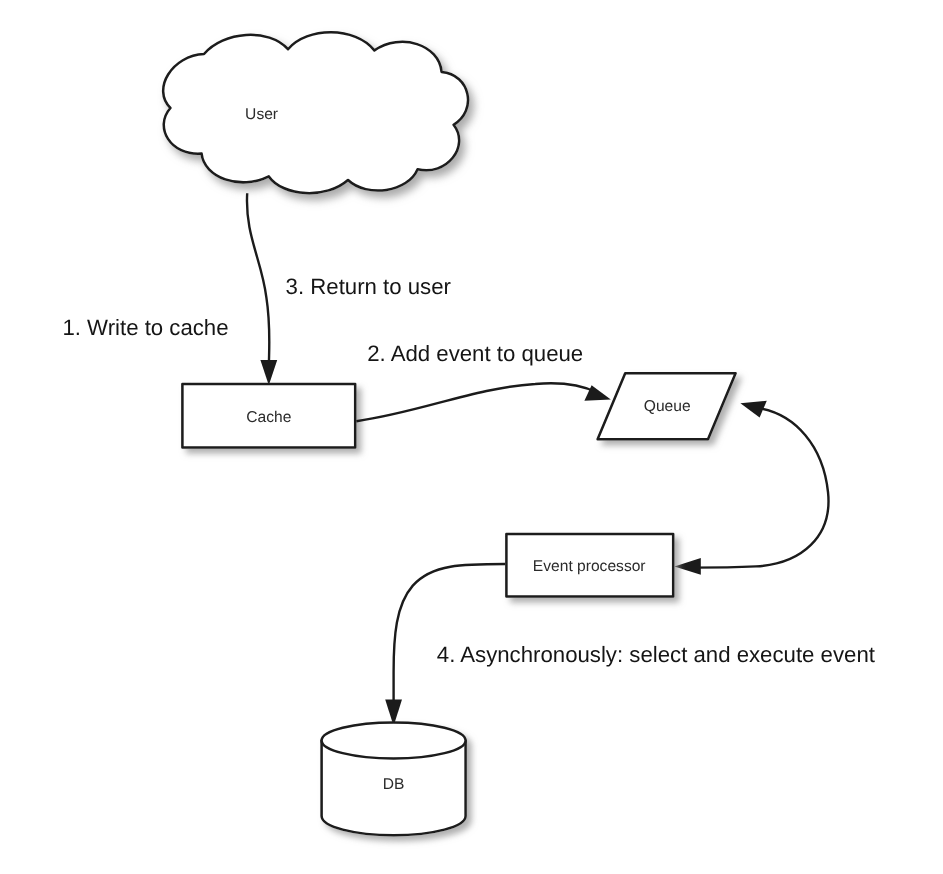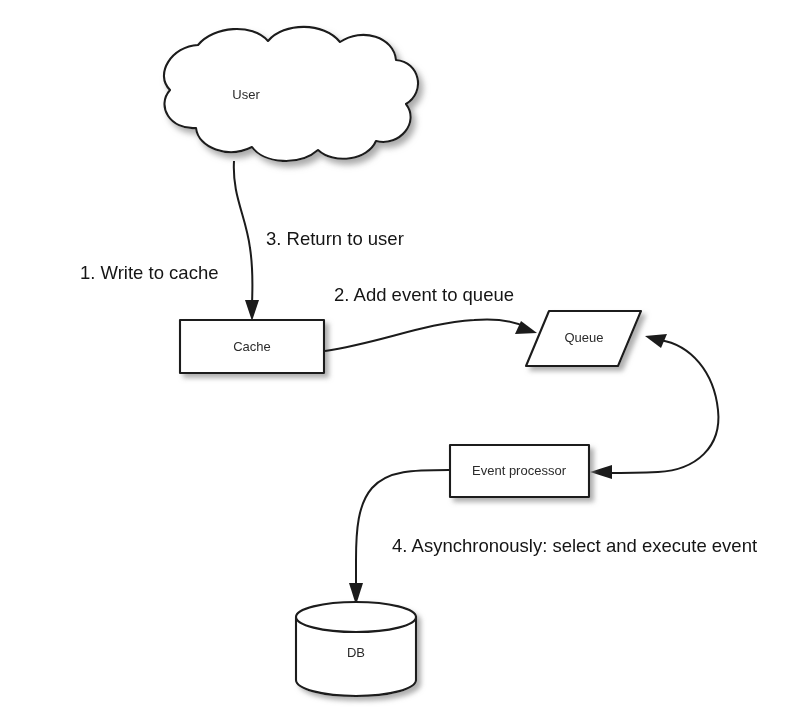--- a/index.html
+++ b/index.html
@@ -13,21 +13,20 @@
     height: 728px;
     overflow: hidden;
     font-family: "Liberation Sans", sans-serif;
     color: #1a1a1a;
   }
   #diagram-root {
     position: relative;
     width: 641px;
     height: 728px;
     background: #ffffff;
-    margin-left: 28px;
   }
   svg#diagram-canvas {
     display: block;
     width: 786px;
     height: 728px;
   }
   .shape-stroke {
     stroke: #1b1b1b;
     stroke-width: 2.1;
     stroke-linejoin: round;

